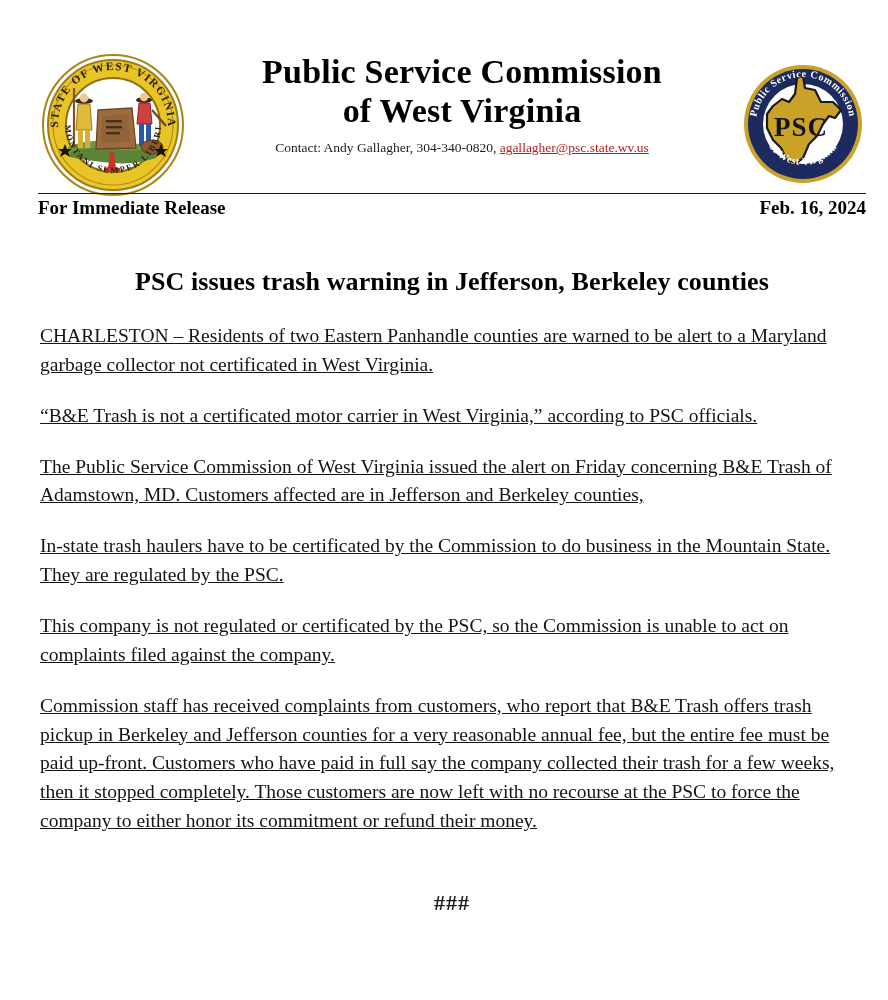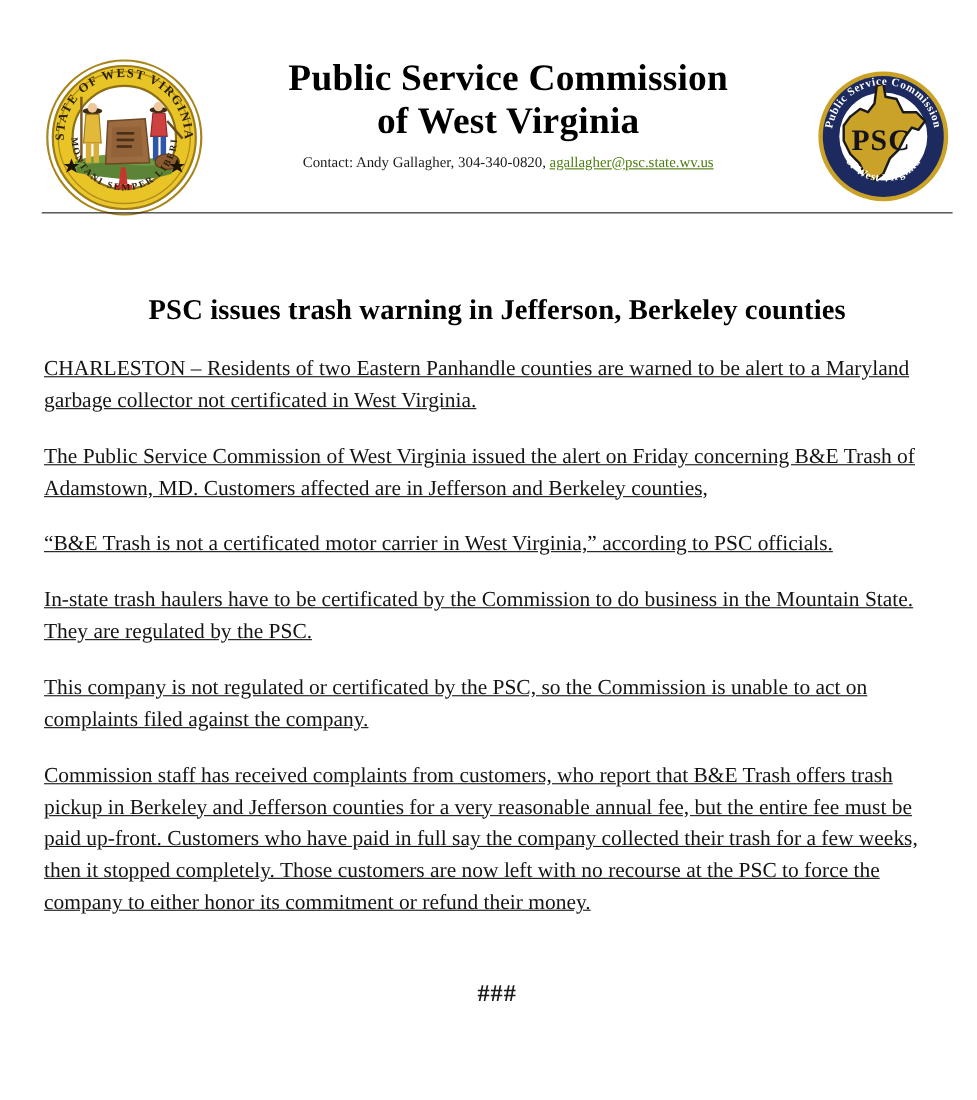--- a/index.html
+++ b/index.html
@@ -62,21 +62,21 @@
     letter-spacing: 0.2px;
     color: #000000;
   }
   .contact-line {
     margin-top: 9px;
     font-size: 13.5px;
     color: #1b1b1b;
     white-space: nowrap;
   }
   .contact-line a.email-link {
-    color: #4d7c0f;
+    color: #b91c1c;
     text-decoration: underline;
   }
 
   
   .head-rule {
     position: absolute;
     left: 38px;
     top: 193px;
     width: 828px;
     height: 0;
@@ -222,27 +222,31 @@
         </text>
         <text font-family="Liberation Serif, serif" font-size="10.2" font-weight="bold" fill="#ffffff" letter-spacing="0.6">
           <textPath href="#pscArcBottom" startOffset="50%" text-anchor="middle">of West Virginia</textPath>
         </text>
       </svg>
     </div>
   </div>
 
   <div class="head-rule"></div>
 
+  <div class="release-row">
+    <div class="release-label">For Immediate Release</div>
+    <div class="release-date">Feb. 16, 2024</div>
+  </div>
 
   <h1 class="headline">PSC issues trash warning in Jefferson, Berkeley counties</h1>
 
   <div class="body-copy">
     <p>CHARLESTON – Residents of two Eastern Panhandle counties are warned to be alert to a Maryland garbage collector not certificated in West Virginia.</p>
+    <p>“B&amp;E Trash is not a certificated motor carrier in West Virginia,” according to PSC officials.</p>
     <p>The Public Service Commission of West Virginia issued the alert on Friday concerning B&amp;E Trash of Adamstown, MD. Customers affected are in Jefferson and Berkeley counties,</p>
-    <p>“B&amp;E Trash is not a certificated motor carrier in West Virginia,” according to PSC officials.</p>
     <p>In-state trash haulers have to be certificated by the Commission to do business in the Mountain State. They are regulated by the PSC.</p>
     <p>This company is not regulated or certificated by the PSC, so the Commission is unable to act on complaints filed against the company.</p>
     <p>Commission staff has received complaints from customers, who report that B&amp;E Trash offers trash pickup in Berkeley and Jefferson counties for a very reasonable annual fee, but the entire fee must be paid up-front. Customers who have paid in full say the company collected their trash for a few weeks, then it stopped completely. Those customers are now left with no recourse at the PSC to force the company to either honor its commitment or refund their money.</p>
   </div>
 
   <div class="end-mark">###</div>
 
 </div>
 
 </body></html>

